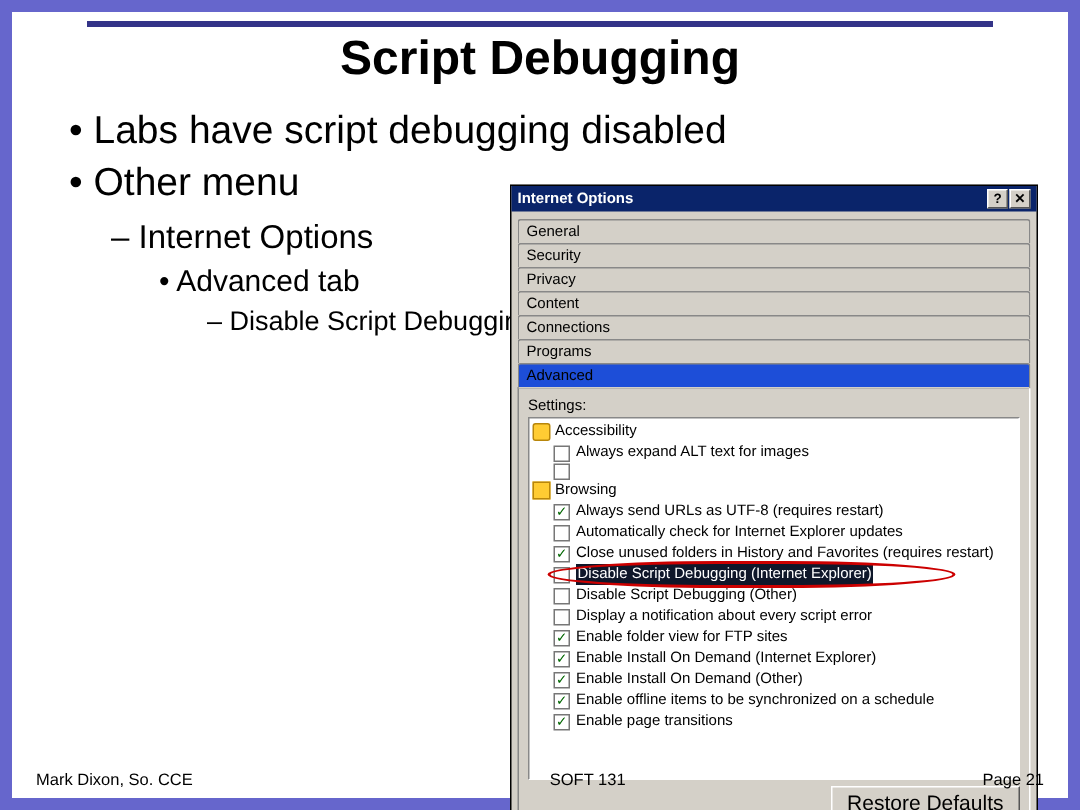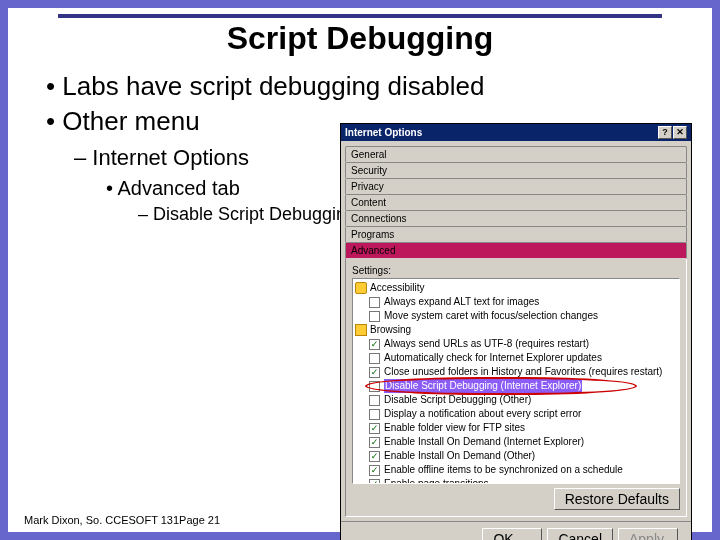--- a/index.html
+++ b/index.html
@@ -7,39 +7,39 @@
 .slide { position: absolute; top: 8px; left: 8px; right: 8px; bottom: 8px; background: #fff; }
 .titlebar { border-top: 4px solid #333388; margin: 6px 50px 0 50px; }
 .title { font-size: 32px; font-weight: bold; font-family: Arial, sans-serif; text-align: center; padding: 2px 0 10px 0; }
 .content { padding: 0 20px; }
 .b1 { font-size: 26px; margin: 4px 0 4px 18px; }
 .b2 { font-size: 22px; margin: 8px 0 4px 46px; }
 .b3 { font-size: 20px; margin: 6px 0 4px 78px; }
 .b4 { font-size: 18px; margin: 4px 0 4px 110px; line-height: 1.2; }
 .bullet::before { content: "• "; }
 .dash::before { content: "– "; }
-.footer { position: absolute; bottom: 6px; left: 16px; right: 16px; font-size: 11px; color: #000; display: flex; justify-content: flex-start; }
+.footer { position: absolute; bottom: 6px; left: 16px; right: 16px; font-size: 11px; color: #000; display: flex; justify-content: space-between; }
 .dialog { position: absolute; top: 115px; right: 20px; width: 352px; background: #d4d0c8; border: 1px solid #000; font-family: Tahoma, sans-serif; font-size: 10px; }
 .dlg-title { background: #0a246a; color: #fff; padding: 2px 4px; font-weight: bold; display: flex; justify-content: space-between; align-items: center; }
 .dlg-title-btns { display: flex; gap: 1px; }
 .tbtn { width: 14px; height: 13px; background: #d4d0c8; border: 1px solid #fff; border-right-color: #555; border-bottom-color: #555; font-size: 9px; line-height: 10px; text-align: center; color: #000; }
 .tabs { display: flex; padding: 4px 4px 0 4px; gap: 0; flex-direction: column; }
 .tab { padding: 2px 5px; background: #d4d0c8; border: 1px solid #888; border-bottom: none; font-size: 10px; position: relative; top: 1px; border-radius: 2px 2px 0 0; }
-.tab.active { background: #be185d; border-bottom: 1px solid #d4d0c8; z-index: 2; font-weight: normal; }
+.tab.active { background: #1d4ed8; border-bottom: 1px solid #d4d0c8; z-index: 2; font-weight: normal; }
 .dlg-body { margin: 0 4px 4px 4px; border: 1px solid #fff; border-top-color: #888; border-left-color: #888; padding: 6px; }
 .settings-label { font-size: 10px; margin-bottom: 2px; }
-.tree { background: #fff; border: 1px solid #888; border-right-color: #fff; border-bottom-color: #fff; height: 206px; overflow: hidden; padding: 2px 2px; }
+.tree { background: #fff; border: 1px solid #888; border-right-color: #fff; border-bottom-color: #fff; height: 242px; overflow: hidden; padding: 2px 2px; }
 .tree-row { display: flex; align-items: center; font-size: 10px; line-height: 14px; white-space: nowrap; }
 .tree-row.cat { font-weight: normal; }
 .ticon { width: 12px; height: 12px; margin-right: 3px; display: inline-block; flex-shrink: 0; }
 .ticon.access { background: #ffcc33; border: 1px solid #b8860b; border-radius: 2px; }
 .ticon.brows { background: #ffcc33; border: 1px solid #b8860b; }
 .cb { width: 11px; height: 11px; border: 1px solid #777; background: #fff; margin: 0 4px 0 14px; display: inline-flex; align-items: center; justify-content: center; font-size: 9px; color: #006600; flex-shrink: 0; }
 .cb.checked::after { content: "✓"; }
-.hl { background: #8b5cf6; color: #fff; padding: 0 1px; }
+.hl { background: #0f172a; color: #fff; padding: 0 1px; }
 .circled { position: relative; }
 .circled::after { content: ""; position: absolute; left: 10px; right: 40px; top: -2px; bottom: -2px; border: 2px solid #cc0000; border-radius: 50%/60%; }
 .btn-row { display: flex; justify-content: flex-end; padding: 4px 0 0 0; }
 .btn-row2 { display: flex; justify-content: flex-end; gap: 5px; padding: 6px 13px 6px 0; border-top: 1px solid #888; margin-top: 4px; }
 .btn { padding: 2px 10px; background: #d4d0c8; border: 1px solid #fff; border-right-color: #555; border-bottom-color: #555; font-size: 14px; min-width: 60px; text-align: left; }
 .btn.disabled { color: #888; }
 </style>
 </head>
 <body>
 
@@ -77,21 +77,20 @@
         <div class="tree-row cat">
             <span class="ticon access"></span>
             <span>Accessibility</span>
           </div>
         <div class="tree-row">
             <span class="cb"></span>
             <span>Always expand ALT text for images</span>
           </div>
         <div class="tree-row">
             <span class="cb"></span>
-            <span>Move system caret with focus/selection changes</span>
           </div>
         <div class="tree-row cat">
             <span class="ticon brows"></span>
             <span>Browsing</span>
           </div>
         <div class="tree-row">
             <span class="cb checked"></span>
             <span>Always send URLs as UTF-8 (requires restart)</span>
           </div>
         <div class="tree-row">

